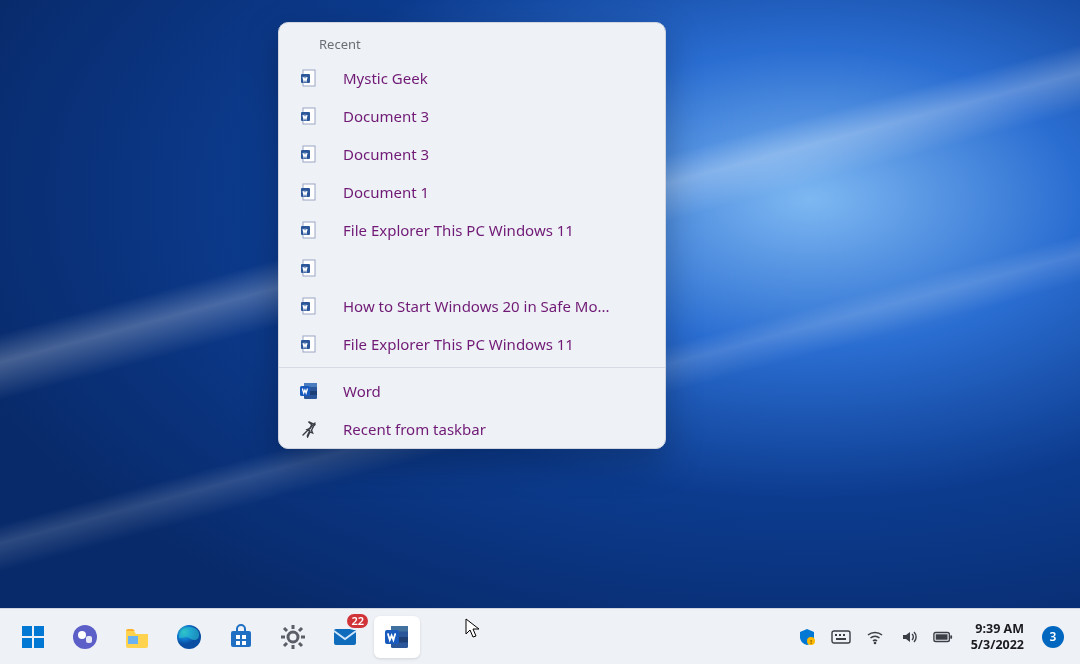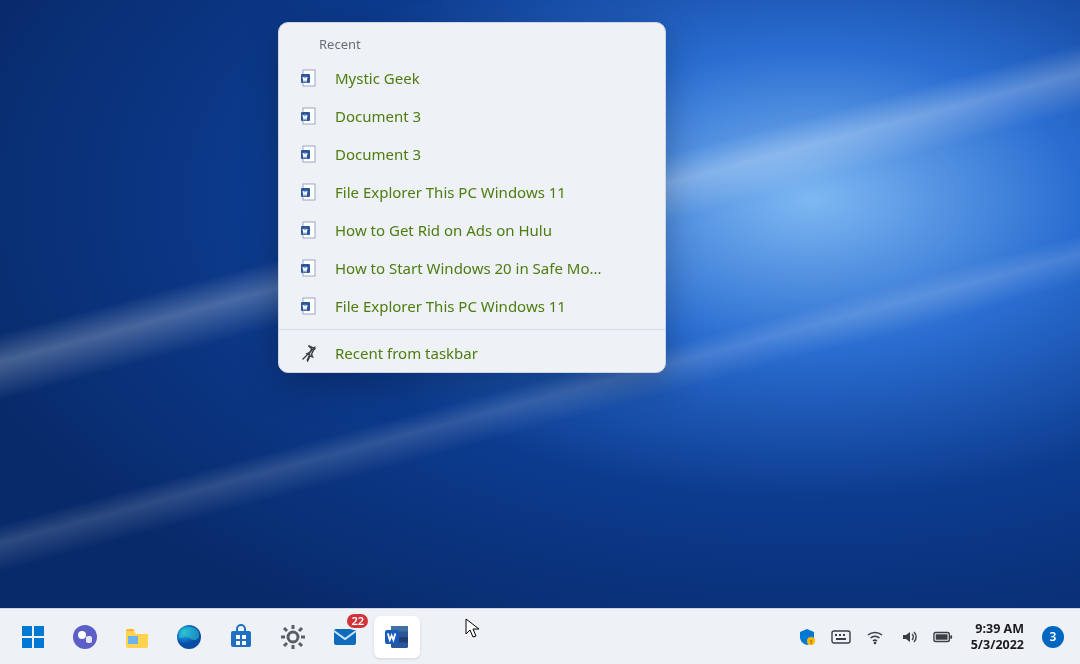--- a/index.html
+++ b/index.html
@@ -31,24 +31,24 @@
     box-shadow: 0 12px 36px rgba(0,0,0,.25);
     overflow: hidden;
   }
   .jl-section-header {
     font-size: 13px;
     color: #6b6e76;
     padding: 12px 20px 6px;
     margin-left: 20px;
   }
   .jl-item {
-    display: flex; align-items: center; gap: 16px;
+    display: flex; align-items: center; gap: 24px;
     padding: 9px 20px;
     font-size: 15px;
-    color: #4d7c0f;
+    color: #701a75;
     cursor: default;
     white-space: nowrap;
     overflow: hidden;
     text-overflow: ellipsis;
   }
   .jl-divider { height: 1px; background: #d7dae2; margin: 4px 0; }
   .jl-item .icon { flex-shrink: 0; display:flex; align-items:center; justify-content:center; width:20px; height:20px; }
   .jl-item span.label { overflow:hidden; text-overflow:ellipsis; }
 
   
@@ -139,31 +139,40 @@
     <span class="label">Document 3</span>
   </div>
   <div class="jl-item">
     <span class="icon">
         <svg width="18" height="18" viewBox="0 0 18 18">
           <rect x="3" y="1" width="12" height="16" fill="#fff" stroke="#9aa6c4"></rect>
           <rect x="1" y="5" width="9" height="9" rx="1" fill="#2b579a"></rect>
           <path d="M3 8l1 4 1-3 1 3 1-4" stroke="#fff" stroke-width="1.2" fill="none"></path>
         </svg>
       </span>
+    <span class="label">Document 1</span>
+  </div>
+  <div class="jl-item">
+    <span class="icon">
+        <svg width="18" height="18" viewBox="0 0 18 18">
+          <rect x="3" y="1" width="12" height="16" fill="#fff" stroke="#9aa6c4"></rect>
+          <rect x="1" y="5" width="9" height="9" rx="1" fill="#2b579a"></rect>
+          <path d="M3 8l1 4 1-3 1 3 1-4" stroke="#fff" stroke-width="1.2" fill="none"></path>
+        </svg>
+      </span>
     <span class="label">File Explorer This PC Windows 11</span>
   </div>
   <div class="jl-item">
     <span class="icon">
         <svg width="18" height="18" viewBox="0 0 18 18">
           <rect x="3" y="1" width="12" height="16" fill="#fff" stroke="#9aa6c4"></rect>
           <rect x="1" y="5" width="9" height="9" rx="1" fill="#2b579a"></rect>
           <path d="M3 8l1 4 1-3 1 3 1-4" stroke="#fff" stroke-width="1.2" fill="none"></path>
         </svg>
       </span>
-    <span class="label">How to Get Rid on Ads on Hulu</span>
   </div>
   <div class="jl-item">
     <span class="icon">
         <svg width="18" height="18" viewBox="0 0 18 18">
           <rect x="3" y="1" width="12" height="16" fill="#fff" stroke="#9aa6c4"></rect>
           <rect x="1" y="5" width="9" height="9" rx="1" fill="#2b579a"></rect>
           <path d="M3 8l1 4 1-3 1 3 1-4" stroke="#fff" stroke-width="1.2" fill="none"></path>
         </svg>
       </span>
     <span class="label">How to Start Windows 20 in Safe Mo...</span>
@@ -174,20 +183,32 @@
           <rect x="3" y="1" width="12" height="16" fill="#fff" stroke="#9aa6c4"></rect>
           <rect x="1" y="5" width="9" height="9" rx="1" fill="#2b579a"></rect>
           <path d="M3 8l1 4 1-3 1 3 1-4" stroke="#fff" stroke-width="1.2" fill="none"></path>
         </svg>
       </span>
     <span class="label">File Explorer This PC Windows 11</span>
   </div>
 
   <div class="jl-divider"></div>
 
+  <div class="jl-item">
+    <span class="icon">
+        <svg width="20" height="20" viewBox="0 0 20 20">
+          <rect x="5" y="2" width="13" height="16" rx="1" fill="#2b579a"></rect>
+          <rect x="5" y="2" width="13" height="4" fill="#4a7cc0"></rect>
+          <rect x="5" y="10" width="13" height="4" fill="#1e3f75"></rect>
+          <rect x="1" y="5" width="10" height="10" rx="1.5" fill="#185abd"></rect>
+          <path d="M3.5 8l1.2 4 1.2-3 1.2 3 1.2-4" stroke="#fff" stroke-width="1.3" fill="none" stroke-linecap="round"></path>
+        </svg>
+      </span>
+    <span class="label">Word</span>
+  </div>
   <div class="jl-item">
     <span class="icon">
         <svg width="18" height="18" viewBox="0 0 18 18">
           <g stroke="#3b3e45" stroke-width="1.4" fill="none" stroke-linecap="round">
             <path d="M11 2l5 5-2 1-3 3 0 3-2-2-4 4 0-1 4-4-2-2 3 0 3-3z" transform="rotate(-20 9 9)"></path>
             <line x1="3" y1="15" x2="15" y2="3"></line>
           </g>
         </svg>
       </span>
     <span class="label">Recent from taskbar</span>

